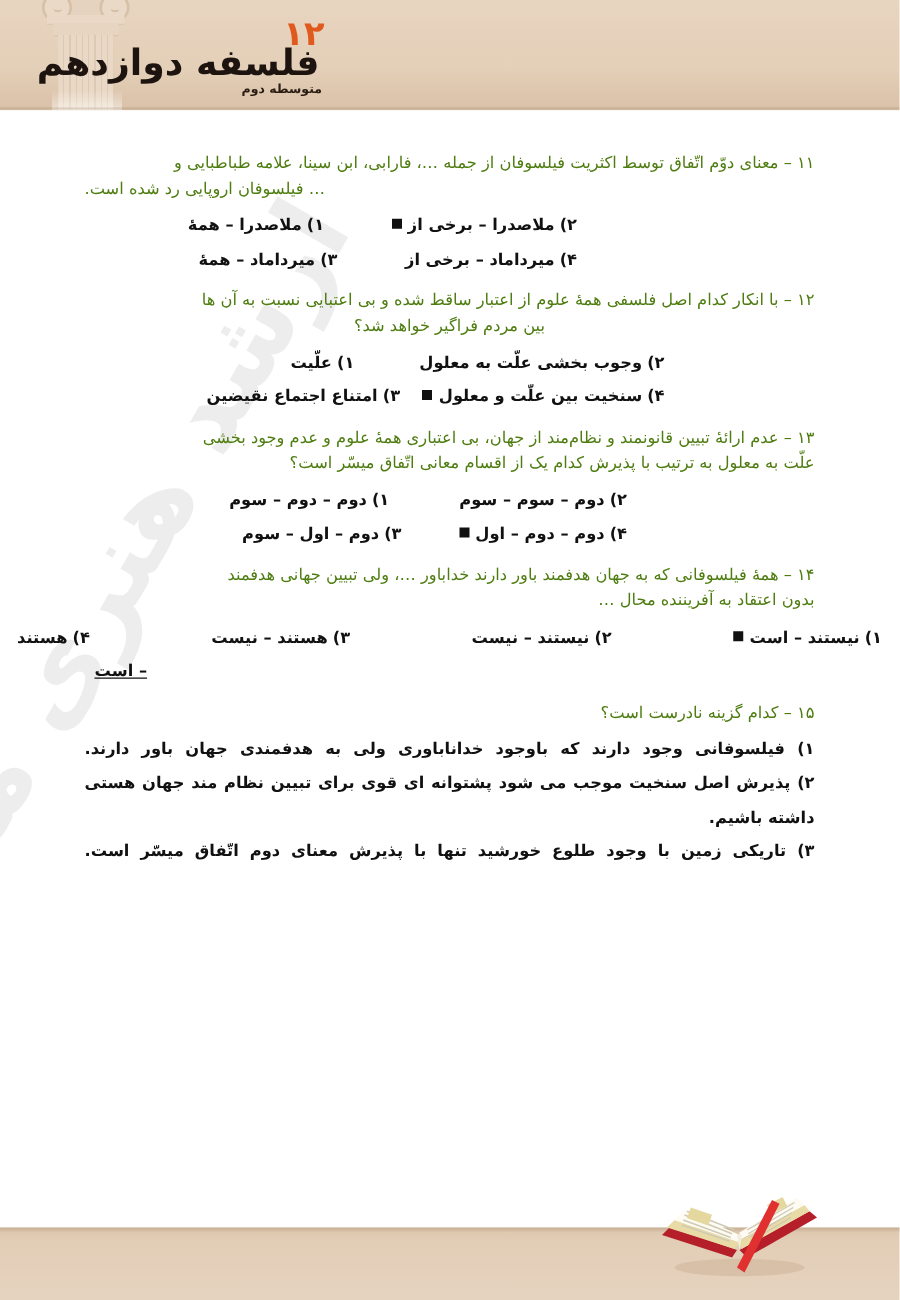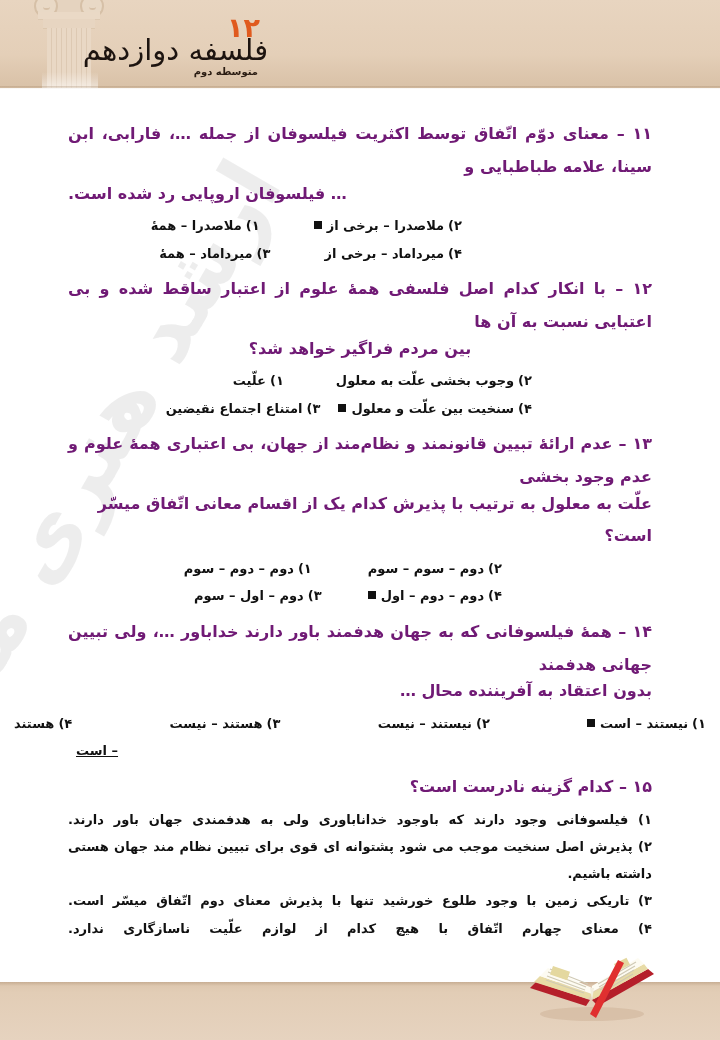--- a/index.html
+++ b/index.html
@@ -107,24 +107,24 @@
     right: 12px;
     top: 2px;
     font-size: 27px;
     font-weight: bold;
     color: #e05a1e;
     letter-spacing: -1px;
     line-height: 1;
   }
   .title-main {
     position: absolute;
-    right: 4px;
+    right: 16px;
     top: 24px;
     font-size: 29px;
-    font-weight: normal;
+    font-weight: bold;
     color: #1d1410;
     line-height: 1;
     white-space: nowrap;
     letter-spacing: -0.5px;
   }
   .title-sub {
     position: absolute;
     right: 14px;
     top: 54px;
     font-size: 10px;
@@ -162,23 +162,23 @@
     width: 720px;
     height: 840px;
     padding: 0 68px 0 68px;
     box-sizing: border-box;
     z-index: 2;
   }
 
   .q-block { margin-bottom: 6px; }
 
   .q-stem {
-    color: #701a75;
-    font-size: 16px;
-    font-weight: bold;
+    color: #4d7c0f;
+    font-size: 13px;
+    font-weight: normal;
     line-height: 2.05;
     text-align: justify;
     text-justify: inter-word;
     margin: 0 0 2px 0;
   }
 
   .opt-row {
     display: flex;
     flex-direction: row;
     justify-content: flex-start;
@@ -351,23 +351,20 @@
     <div class="opt-stack">
       <span class="line j"><span class="num">۱)</span> <span>فیلسوفانی وجود دارند  که باوجود خداناباوری ولی به هدفمندی جهان باور دارند.</span></span>
     </div>
     <div class="opt-stack">
       <span class="line j"><span class="num">۲)</span> <span>پذیرش اصل سنخیت موجب می شود پشتوانه ای قوی برای تبیین نظام مند جهان هستی</span></span>
       <span class="line" style="text-align:right;">داشته باشیم.</span>
     </div>
     <div class="opt-stack">
       <span class="line j"><span class="mark"></span> <span class="num">۳)</span> <span>تاریکی زمین با وجود طلوع خورشید تنها با پذیرش معنای دوم اتّفاق میسّر است.</span></span>
     </div>
-    <div class="opt-stack">
-      <span class="line j"><span class="num">۴)</span> <span>معنای چهارم اتّفاق با هیچ کدام از لوازم علّیت ناسازگاری ندارد.</span></span>
-    </div>
   </div>
 
 </div>
 
 <div class="footer">
   <div class="footer-top-shadow"></div>
 </div>
 
 <svg class="book" viewBox="0 0 132 78">
 

